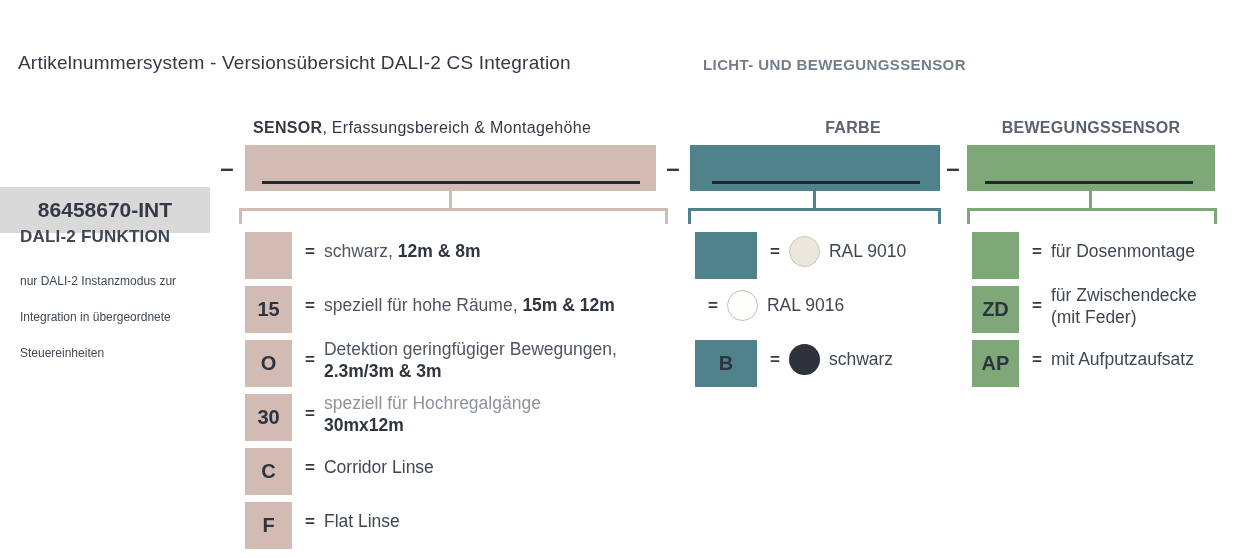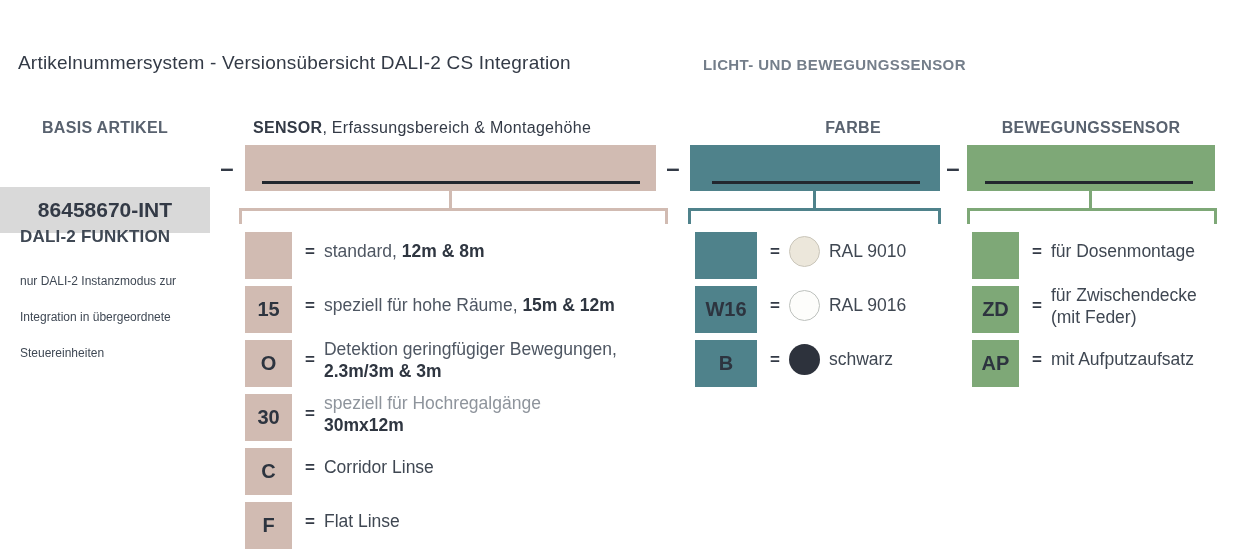--- a/index.html
+++ b/index.html
@@ -74,21 +74,20 @@
   .leg-label { font-size:17.5px; color:var(--plain_text); }
 </style>
 </head>
 <body>
 
 <div class="canvas">
 
   <div class="main-title">Artikelnummersystem - Versionsübersicht DALI-2 CS Integration</div>
   <div class="sub-title">LICHT- UND BEWEGUNGSSENSOR</div>
 
-  <div class="col-header h-basis">BASIS ARTIKEL</div>
   <div class="col-header h-sensor"><b>SENSOR</b><span>, Erfassungsbereich &amp; Montagehöhe</span></div>
   <div class="col-header h-farbe">FARBE</div>
   <div class="col-header h-install">BEWEGUNGSSENSOR</div>
 
   <div class="code-box box-gray">
       <span>86458670-INT</span>
     </div>
   <div class="dash dash1">–</div>
   <div class="code-box box-tan">
       <div class="blank-line bl-tan"></div>
@@ -113,21 +112,21 @@
     <div class="dali-title">DALI-2 FUNKTION</div>
     <p class="dali-text">nur DALI-2 Instanzmodus zur Integration in übergeordnete Steuereinheiten</p>
   </div>
 
   <div class="legend lg-sensor">
     <div class="leg-row">
       <div class="chip chip-tan">
           <span></span>
         </div>
       <span class="eq">=</span>
-      <div class="leg-text"><span class="desc">standard,</span> <span class="val">12m &amp; 8m</span></div>
+      <div class="leg-text"><span class="desc">schwarz,</span> <span class="val">12m &amp; 8m</span></div>
     </div>
     <div class="leg-row">
       <div class="chip chip-tan">
           <span>15</span>
         </div>
       <span class="eq">=</span>
       <div class="leg-text"><span class="desc">speziell für hohe Räume,</span> <span class="val">15m &amp; 12m</span></div>
     </div>
     <div class="leg-row">
       <div class="chip chip-tan">
@@ -168,23 +167,20 @@
   <div class="legend lg-farbe">
     <div class="leg-row">
       <div class="chip chip-teal">
           <span></span>
         </div>
       <span class="eq">=</span>
       <span class="swatch sw-ral9010"></span>
       <span class="leg-label">RAL 9010</span>
     </div>
     <div class="leg-row">
-      <div class="chip chip-teal">
-          <span>W16</span>
-        </div>
       <span class="eq">=</span>
       <span class="swatch sw-ral9016"></span>
       <span class="leg-label">RAL 9016</span>
     </div>
     <div class="leg-row">
       <div class="chip chip-teal">
           <span>B</span>
         </div>
       <span class="eq">=</span>
       <span class="swatch sw-schwarz"></span>

